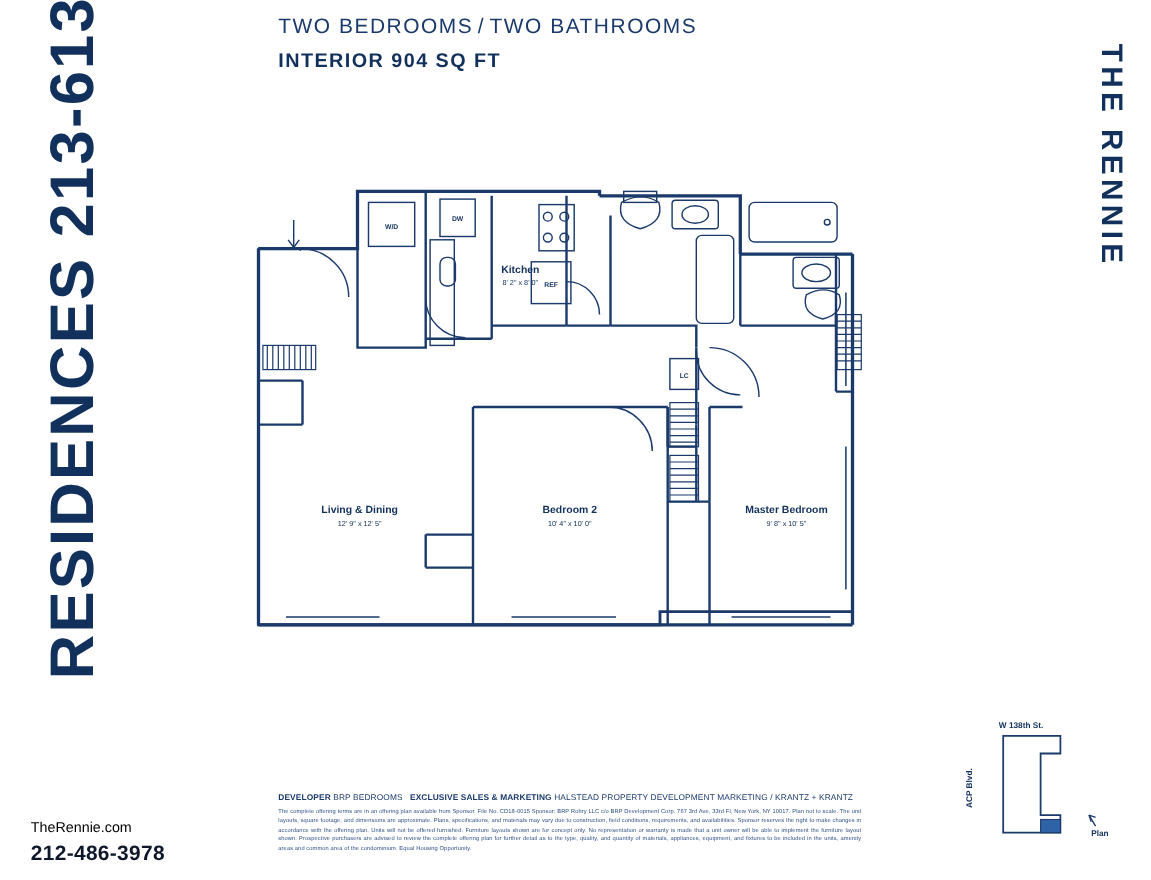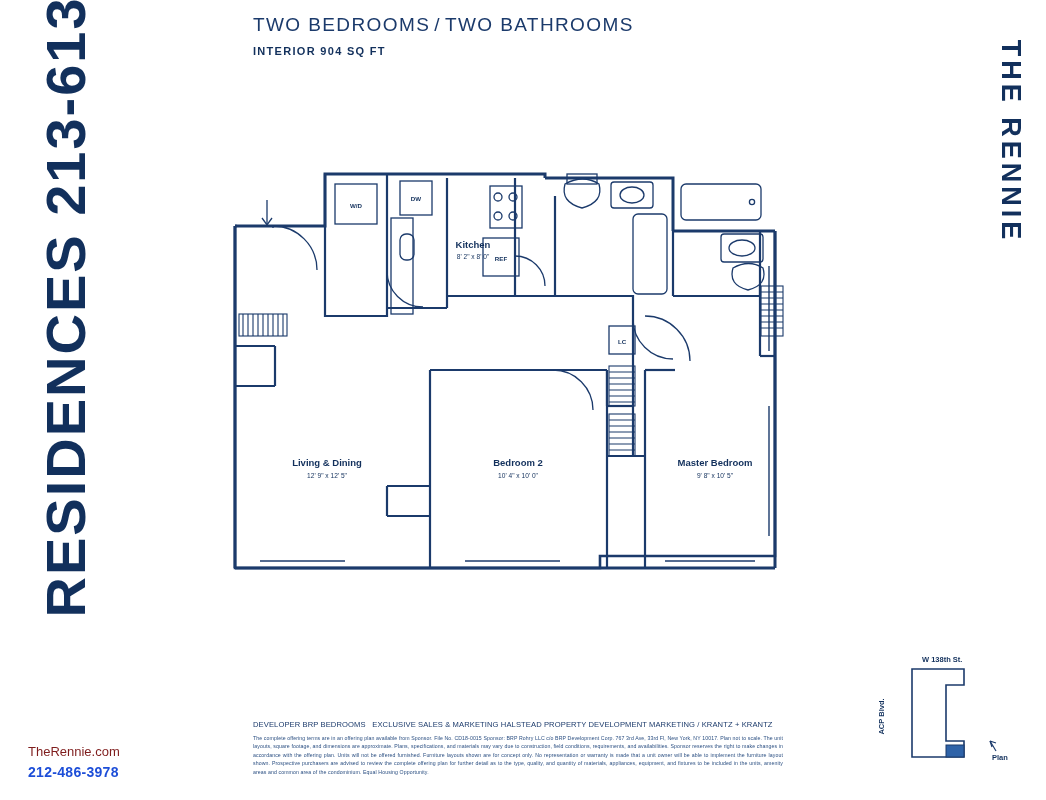--- a/index.html
+++ b/index.html
@@ -76,21 +76,21 @@
   }
   .header .line1 {
     font-size: 19px;
     letter-spacing: 1.4px;
     color: #1b3a6b;
     font-weight: 400;
   }
   .header .line1 .sep { padding: 0 4px; }
   .header .line2 {
     margin-top: 9px;
-    font-size: 11px;
+    font-size: 18px;
     letter-spacing: 1.3px;
     font-weight: 700;
     color: #12305c;
   }
 
   
   .floorplan {
     position: absolute;
     left: 215px;
     top: 156px;
@@ -126,21 +126,21 @@
     width: 150px;
     height: 140px;
   }
   .keymap .kmlabel {
     position: absolute;
     font-size: 7.5px;
     font-weight: 700;
     color: #12305c;
     white-space: nowrap;
   }
-  .km-top { left: 42px; top: 10px; text-align: center; }
+  .km-top { left: 28px; top: 10px; text-align: center; }
   .km-bottom { left: 40px; top: 128px; margin-top: 36px; }
   .km-left {
     left: -17px;
     top: 67px;
     transform: rotate(-90deg);
   }
   .km-north {
     left: 112px;
     top: 108px;
     font-size: 7.5px;
@@ -148,41 +148,41 @@
 
   
   .footer-contact {
     position: absolute;
     left: 28px;
     top: 742px;
     line-height: 1.55;
   }
   .footer-contact .site {
     font-size: 13px;
-    color: #7f1d1d;
+    color: #000000;
     font-weight: 400;
   }
   .footer-contact .phone {
-    font-size: 14px;
-    color: #1d4ed8;
+    font-size: 19px;
+    color: #0f172a;
     font-weight: 700;
     letter-spacing: 0.3px;
   }
 
   .footer-credits {
     position: absolute;
     left: 253px;
     top: 720px;
     width: 530px;
     font-size: 7.1px;
     color: #1b3a6b;
     letter-spacing: 0.1px;
   }
   .footer-credits .credit-line { font-size: 7.6px; }
-  .footer-credits .credit-line b { font-weight: 400; }
+  .footer-credits .credit-line b { font-weight: 700; }
   .footer-credits .disclaimer {
     margin-top: 5px;
     font-size: 5.2px;
     line-height: 1.62;
     color: #2b4f82;
     text-align: justify;
   }
 </style>
 </head>
 <body>

